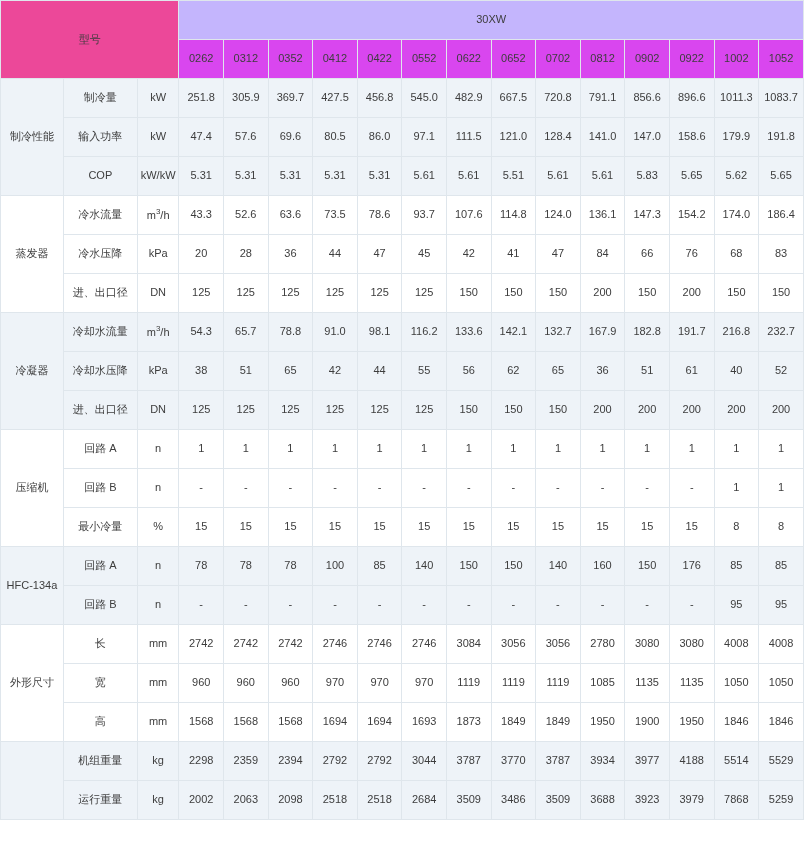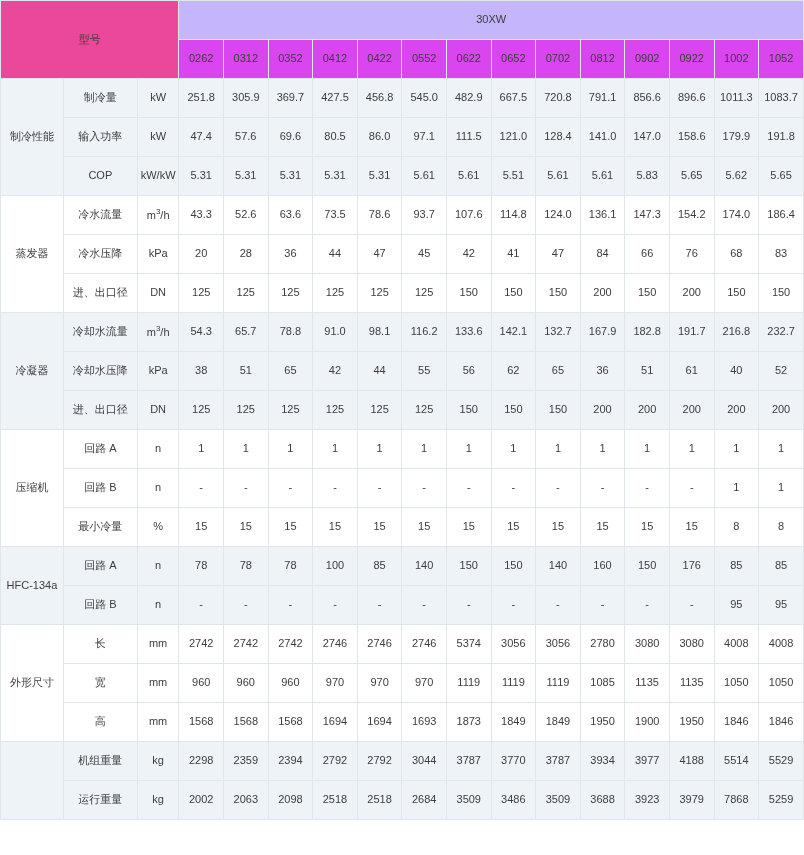--- a/index.html
+++ b/index.html
@@ -371,21 +371,21 @@
         <tr class="band-a">
           <td class="group-cell" rowspan="3">外形尺寸</td>
           <td>长</td>
           <td class="unit-sup">mm</td>
           <td>2742</td>
           <td>2742</td>
           <td>2742</td>
           <td>2746</td>
           <td>2746</td>
           <td>2746</td>
-          <td>5374</td>
+          <td>3084</td>
           <td>3056</td>
           <td>3056</td>
           <td>2780</td>
           <td>3080</td>
           <td>3080</td>
           <td>4008</td>
           <td>4008</td>
         </tr>
         <tr class="band-a">
           <td>宽</td>

